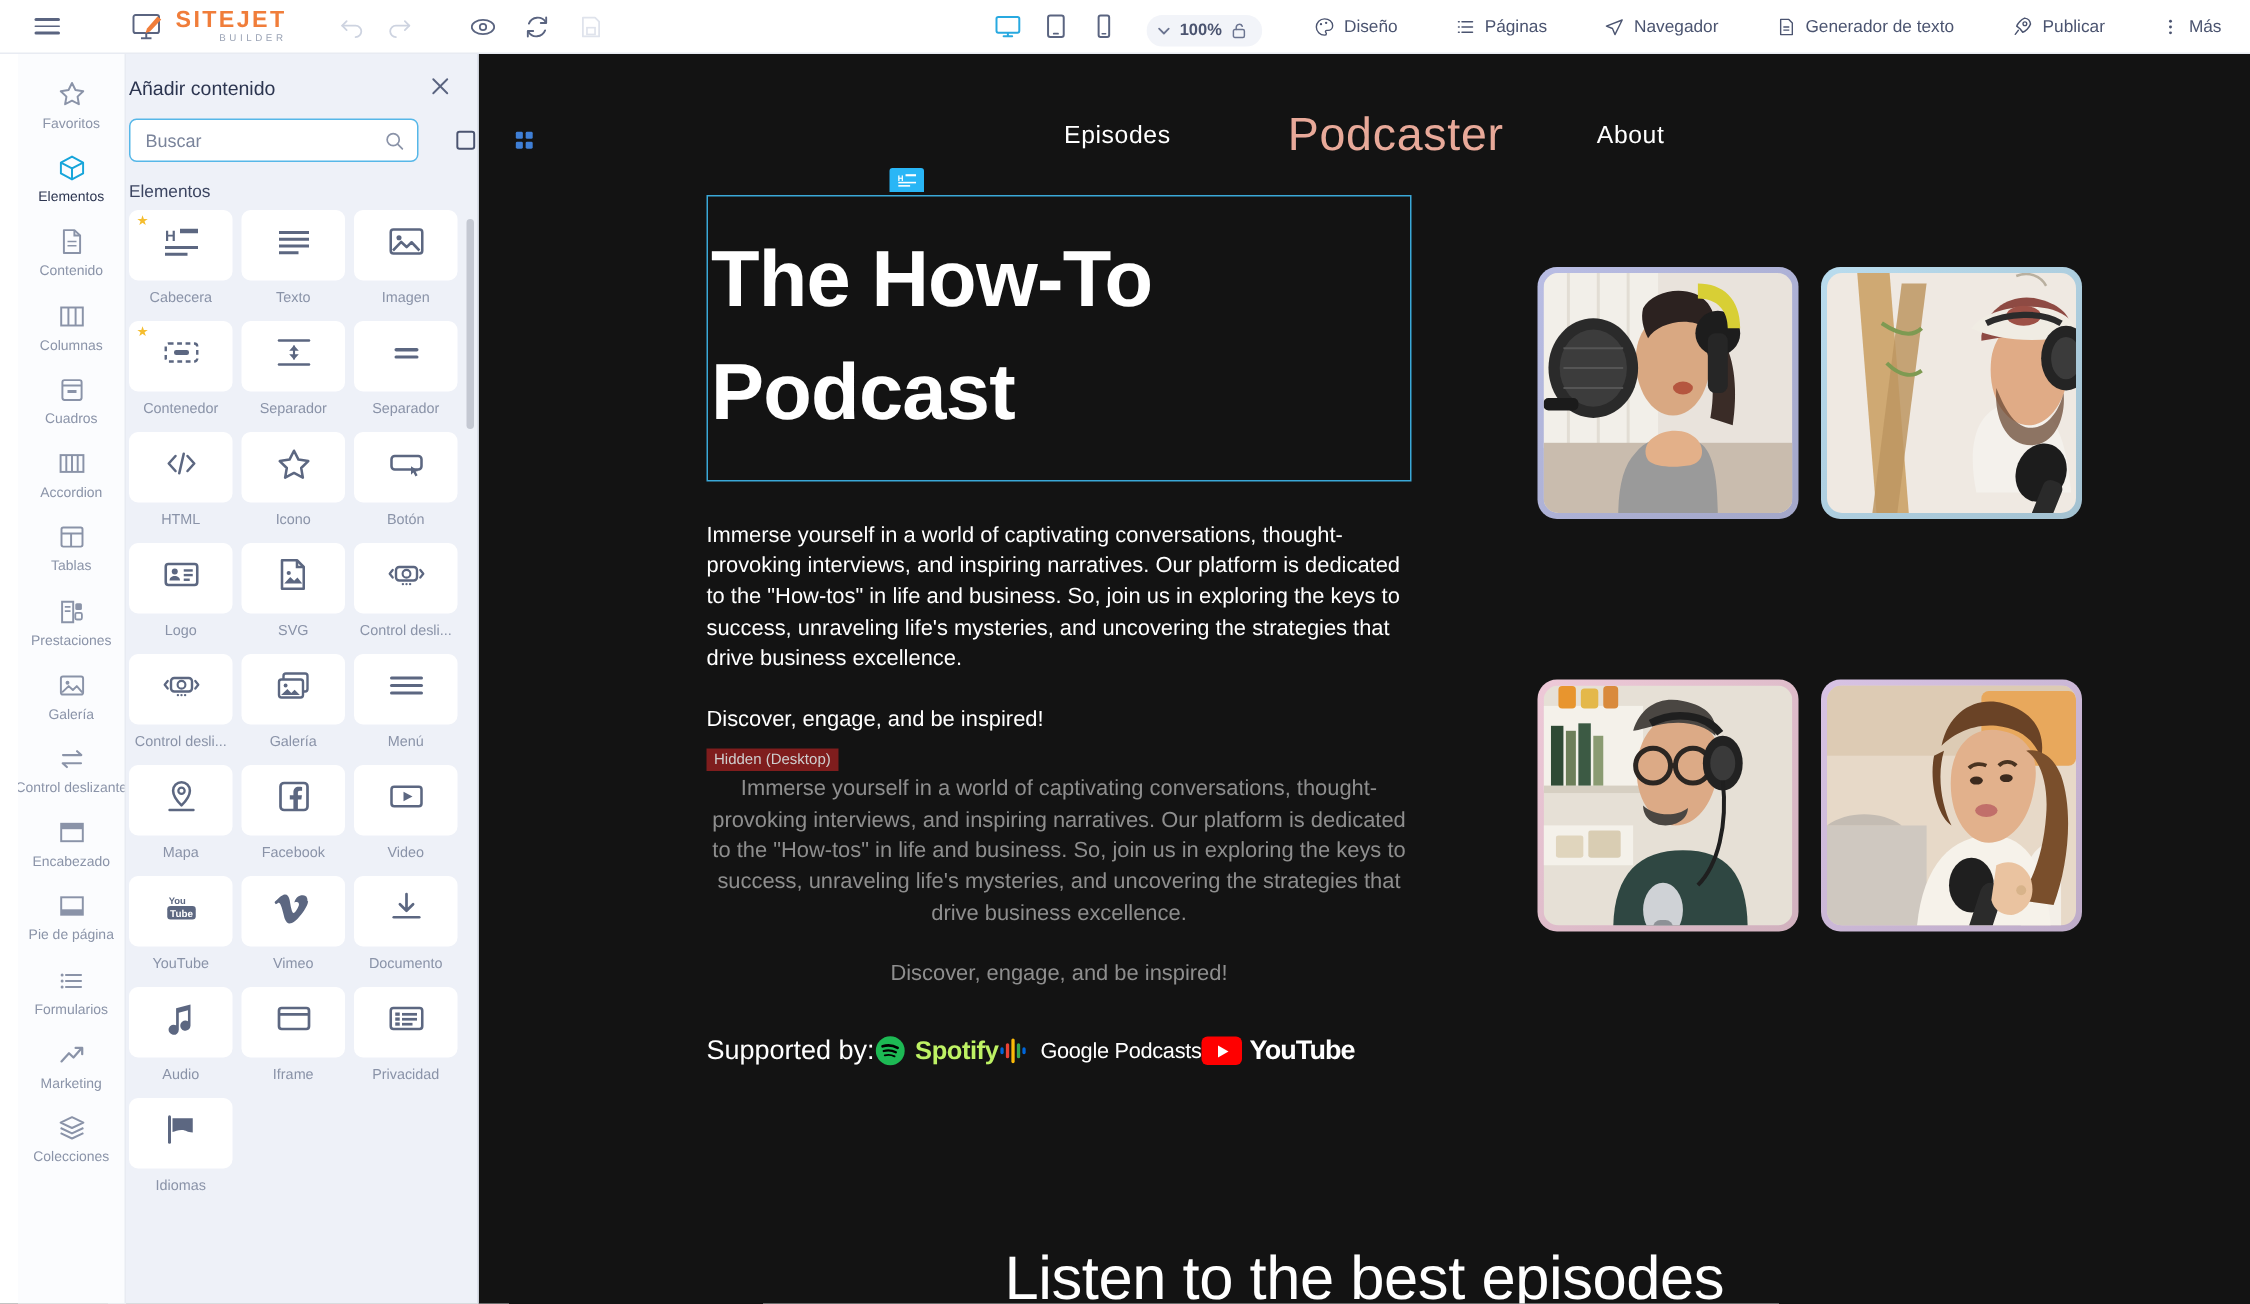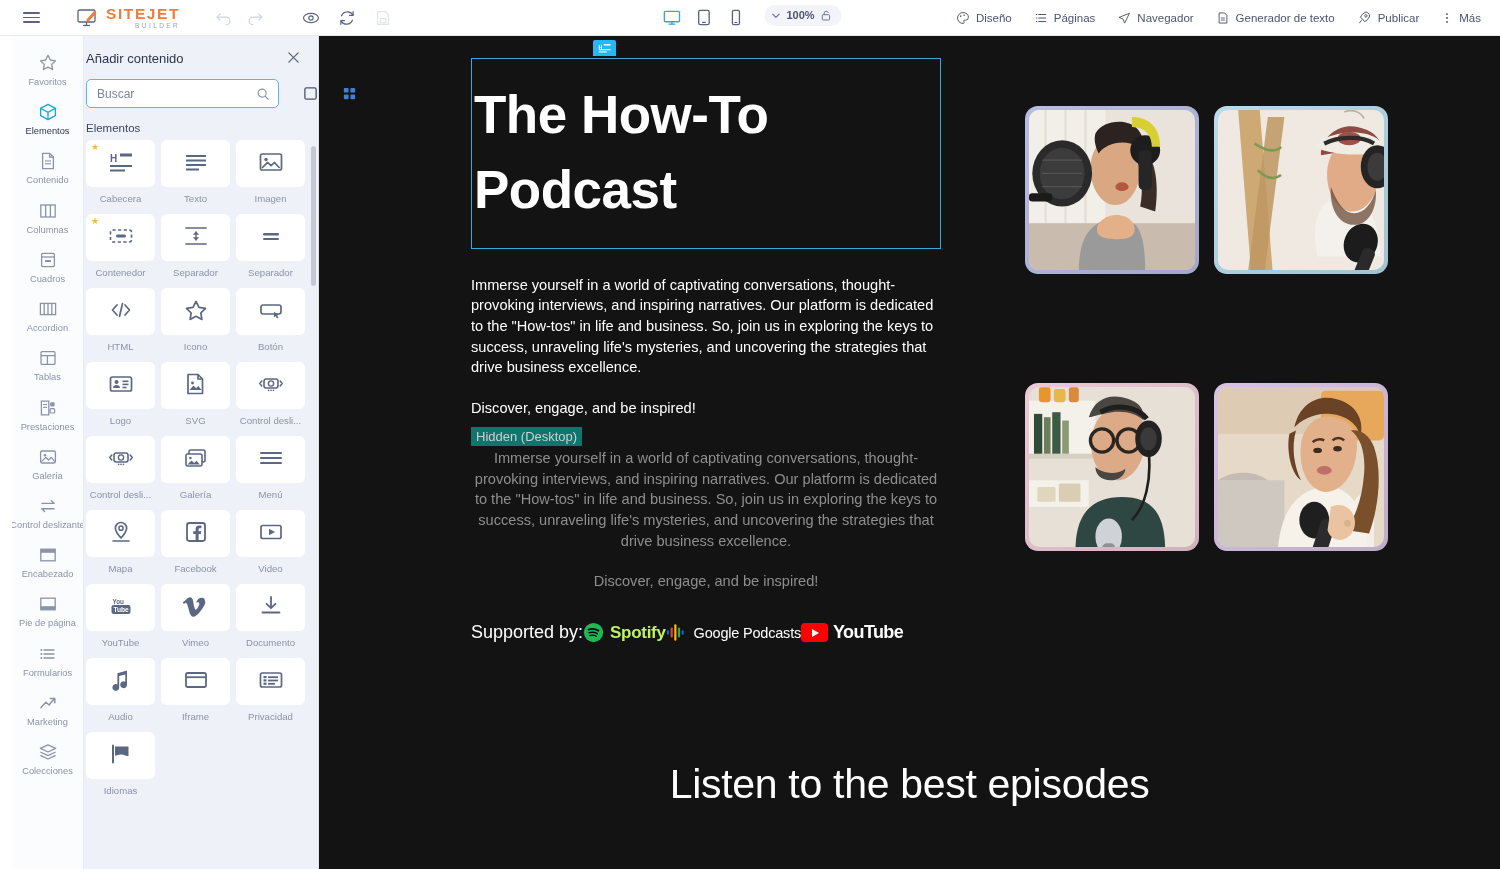--- a/index.html
+++ b/index.html
@@ -22,59 +22,59 @@
   .tb-left { display: flex; align-items: center; }
   .hamburger {
     width: 46px; height: 36px;
     display: flex; flex-direction: column;
     align-items: center; justify-content: center; gap: 3px;
     cursor: pointer;
     margin-left: 8px;
   }
   .hamburger span { display: block; width: 17px; height: 1.6px; background: #5a6480; border-radius: 1px; }
 
-  .brand { display: flex; align-items: center; gap: 7px; margin-left: 23px; }
+  .brand { display: flex; align-items: center; gap: 7px; margin-left: 34px; }
   .brand-txt { display: flex; flex-direction: column; line-height: 1; }
   .brand-name {
     font-size: 15.5px; font-weight: bold; color: #f07d3a;
     letter-spacing: 1.6px;
   }
   .brand-sub {
     font-size: 6.5px; color: #9aa3b5; letter-spacing: 2.4px;
     margin-top: 2px; text-align: right;
   }
 
   .tb-icon {
     width: 30px; height: 30px;
     display: flex; align-items: center; justify-content: center;
     cursor: pointer;
   }
   .undo-grp { display: flex; margin-left: 28px; gap: 2px; }
   .act-grp { display: flex; margin-left: 26px; gap: 6px; }
 
   .tb-center {
     position: absolute; left: 50%; transform: translateX(-50%);
-    display: flex; align-items: flex-start; gap: 6px;
+    display: flex; align-items: flex-end; gap: 6px;
   }
   .dev-btn {
     width: 26px; height: 26px;
     display: flex; align-items: center; justify-content: center;
     cursor: pointer;
   }
   .zoom-pill {
     display: flex; align-items: center; gap: 5px;
     background: #f2f4f9; border-radius: 13px;
     padding: 4px 9px 4px 6px; margin-left: 10px;
     cursor: pointer;
   }
   .zoom-val { font-size: 11px; color: #4b5470; font-weight: 600; }
 
   .tb-right {
     position: absolute; right: 8px;
-    display: flex; align-items: center; gap: 0px;
+    display: flex; align-items: center; gap: 16px;
   }
   .menu-item {
     display: flex; align-items: center; gap: 6px;
     padding: 6px 11px; cursor: pointer;
     font-size: 11.5px; color: #4b5470;
     white-space: nowrap;
   }
 
   
   .rail {
@@ -213,22 +213,22 @@
   }
 
   .hero-p {
     font-size: 14.6px; line-height: 1.42; color: #ffffff;
     margin-top: 26px;
   }
   .hero-p2 { margin-top: 20px; }
 
   .hidden-badge {
     display: inline-block;
-    background: #0f766e; color: #cfcfcf;
-    font-size: 13px; padding: 2px 5px;
+    background: #7f1d1d; color: #cfcfcf;
+    font-size: 10px; padding: 2px 5px;
     margin-top: 8px;
   }
   .hero-muted {
     font-size: 14.6px; line-height: 1.42;
     color: #8e8e8e; text-align: center;
     margin-top: 2px;
   }
   .hero-muted2 { margin-top: 20px; }
 
   .supported {
@@ -897,20 +897,27 @@
           </div>
           <div class="tile-lbl">Idiomas</div>
         </div>
       </div>
   </div>
   <div class="panel-scroll"></div>
 </div>
 
 <div class="canvas">
 
+  <div class="site-nav">
+    <div class="nav-link">Episodes</div>
+    <div class="nav-gap-a"></div>
+    <div class="nav-logo">Podcaster</div>
+    <div class="nav-gap-b"></div>
+    <div class="nav-link">About</div>
+  </div>
 
   <div class="hero">
     <div class="hero-left">
       <div class="sel-badge">
         <svg width="14" height="11" viewBox="0 0 16 12">
           <text x="0.5" y="6" font-size="6" font-family="Liberation Sans, sans-serif" fill="#ffffff" font-weight="bold">H</text>
           <g fill="#ffffff">
               <rect x="6.5" y="1" width="8" height="1.6"></rect>
               <rect x="1" y="6.8" width="13.5" height="1.2"></rect>
               <rect x="1" y="9.3" width="9" height="1.2"></rect>

